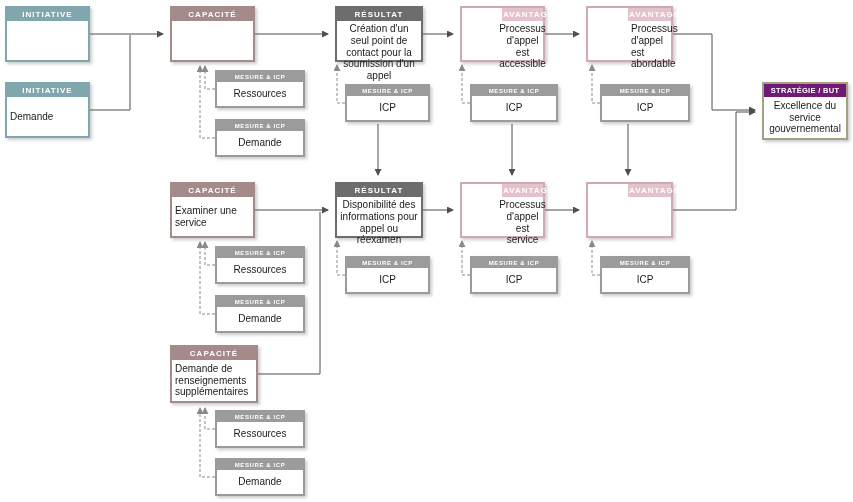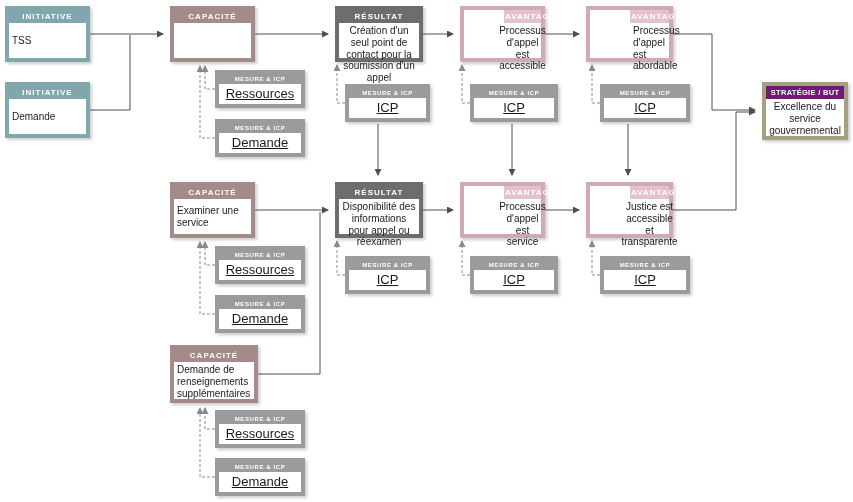--- a/index.html
+++ b/index.html
@@ -1,30 +1,30 @@
 <!DOCTYPE html>
 <html><head>
 <meta charset="utf-8">
 <style>
   * { margin:0; padding:0; box-sizing:border-box; }
   html,body { background:#ffffff; font-family:"Liberation Sans", sans-serif; }
   .canvas { position:relative; width:853px; height:502px; background:#ffffff; overflow:hidden; }
   svg.connectors { position:absolute; left:0; top:0; width:853px; height:502px; }
 
-  .node { position:absolute; background:#ffffff; border:4px solid #14b8a6;
+  .node { position:absolute; background:#ffffff; border:2px solid #14b8a6;
           box-shadow:2px 2px 3px rgba(110,110,110,.35);
           display:flex; flex-direction:column; }
   .node .hdr { flex:0 0 auto; color:#ffffff; font-size:8px; font-weight:bold;
                letter-spacing:1px; text-align:center; padding:2px 1px; }
   .node .body { flex:1 1 auto; display:flex; align-items:center; justify-content:center;
                 text-align:center; font-size:10px; color:#1a1a1a; padding:2px 3px; line-height:1.18; }
   .node.left .body { justify-content:flex-start; text-align:left; }
 
   .node.measure .hdr { font-size:6px; letter-spacing:.6px; padding:2px 1px; }
-  .node.measure .body { font-size:13px;text-decoration:underline; }
+  .node.measure .body { font-size:10px; }
 
   .initiative { border-color:#7fa7ad; } .initiative .hdr { background:#7fa7ad; }
   .capacite   { border-color:#a58a8a; } .capacite   .hdr { background:#a58a8a; }
   .resultat   { border-color:#6d6d6d; } .resultat   .hdr { background:#6d6d6d; }
   .avantage   { border-color:#cfa9b3;padding-left:40px; } .avantage   .hdr { background:#e4c2ca; }
   .mesure     { border-color:#9b9b9b; } .mesure     .hdr { background:#9b9b9b; }
   .strategie  { border-color:#a6a083; } .strategie  .hdr { background:#701a75; font-size:7.5px; letter-spacing:.3px; }
 </style>
 </head>
 <body>
@@ -67,21 +67,20 @@
       <path d="M345,275 H337 V241" marker-end="url(#arrD)"></path>
       <path d="M470,103 H462 V65" marker-end="url(#arrD)"></path>
       <path d="M470,275 H462 V241" marker-end="url(#arrD)"></path>
       <path d="M600,103 H592 V65" marker-end="url(#arrD)"></path>
       <path d="M600,275 H592 V241" marker-end="url(#arrD)"></path>
     </g>
   </svg>
 
   <div class="node initiative left" style="left:5px;top:6px;width:85px;height:56px">
     <div class="hdr">INITIATIVE</div>
-    <div class="body">TSS</div>
   </div>
   <div class="node initiative left" style="left:5px;top:82px;width:85px;height:56px">
     <div class="hdr">INITIATIVE</div>
     <div class="body">Demande</div>
   </div>
 
   <div class="node capacite" style="left:170px;top:6px;width:85px;height:56px">
     <div class="hdr">CAPACITÉ</div>
   </div>
   <div class="node mesure measure" style="left:215px;top:70px;width:90px;height:38px">
@@ -159,21 +158,20 @@
     <div class="hdr">AVANTAGE</div>
     <div class="body">Processus d'appel est abordable</div>
   </div>
   <div class="node mesure measure" style="left:600px;top:84px;width:90px;height:38px">
     <div class="hdr">MESURE &amp; ICP</div>
     <div class="body">ICP</div>
   </div>
 
   <div class="node avantage" style="left:586px;top:182px;width:87px;height:56px">
     <div class="hdr">AVANTAGE</div>
-    <div class="body">Justice est accessible et transparente</div>
   </div>
   <div class="node mesure measure" style="left:600px;top:256px;width:90px;height:38px">
     <div class="hdr">MESURE &amp; ICP</div>
     <div class="body">ICP</div>
   </div>
 
   <div class="node strategie" style="left:762px;top:82px;width:86px;height:58px">
     <div class="hdr">STRATÉGIE / BUT</div>
     <div class="body">Excellence du service gouvernemental</div>
   </div>

